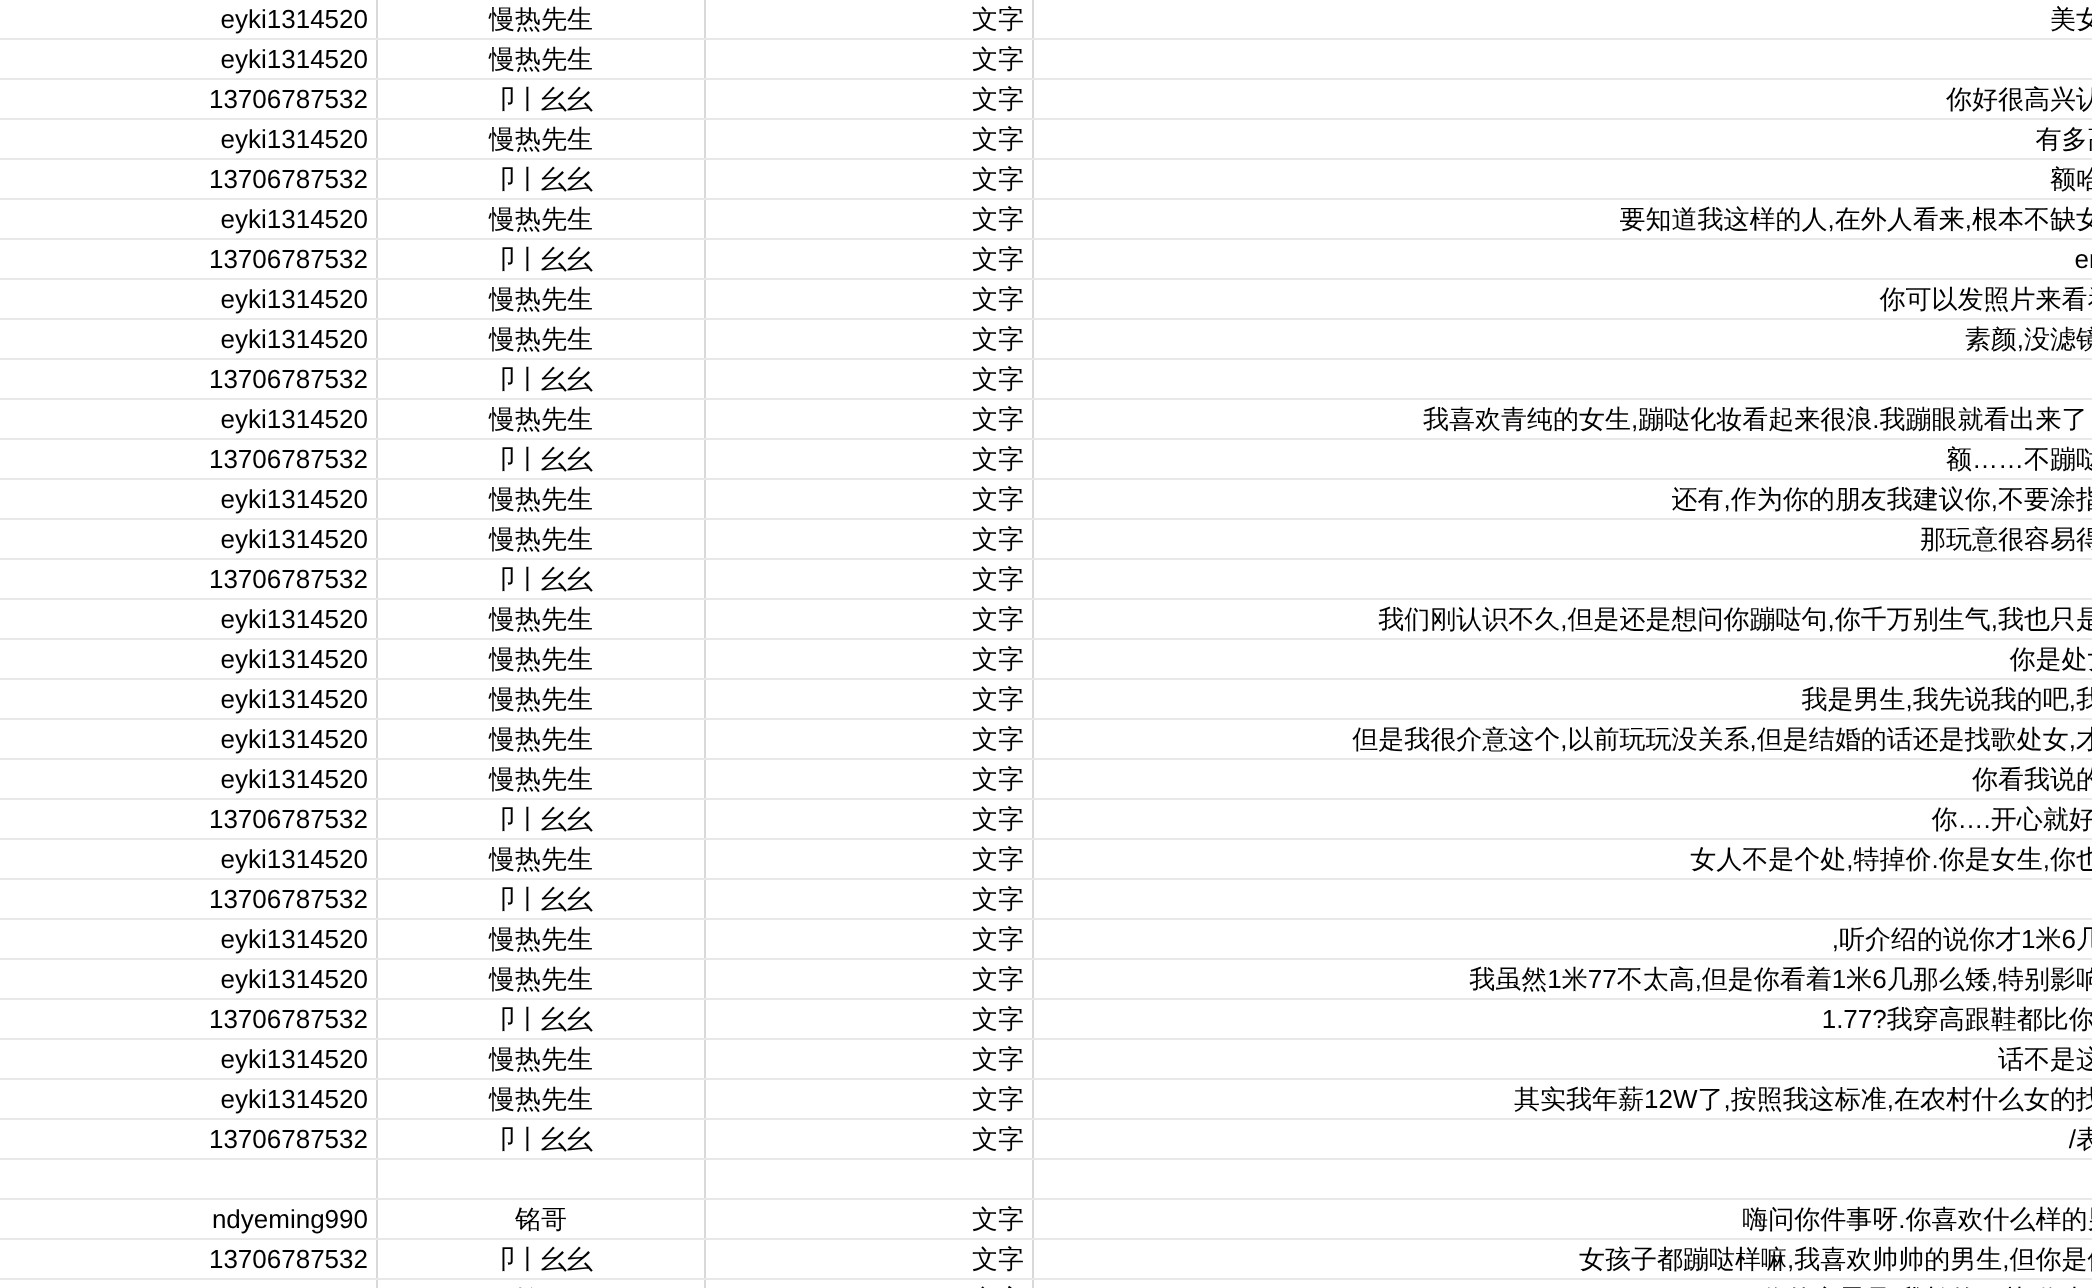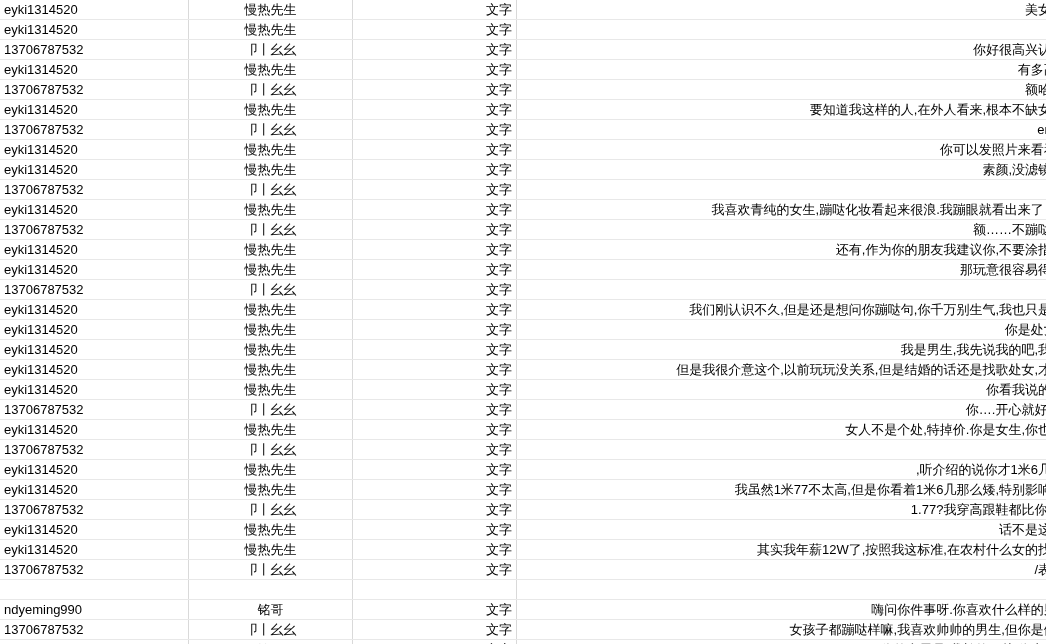--- a/index.html
+++ b/index.html
@@ -24,21 +24,21 @@
     height: 19px;
     line-height: 19px;
     padding: 0 4px;
     border-right: 1px solid #d9d9d9;
     border-bottom: 1px solid #e8e8e8;
     white-space: nowrap;
     overflow: hidden;
     vertical-align: middle;
     font-size: 13px;
   }
-  .col-a { width: 180px; text-align: left; }
+  .col-a { width: 180px; text-align: right; }
   .col-b { width: 155px; text-align: center; margin-top: 28px; }
   .col-c { width: 155px; text-align: right; padding-left: 8px; }
   .col-d { width: 556px; text-align: right; padding-right: 12px; border-right: none; }
   .row-blank td {
     height: 19px;
     border-bottom: 1px solid #e8e8e8;
   }
 </style>
 </head>
 <body>

